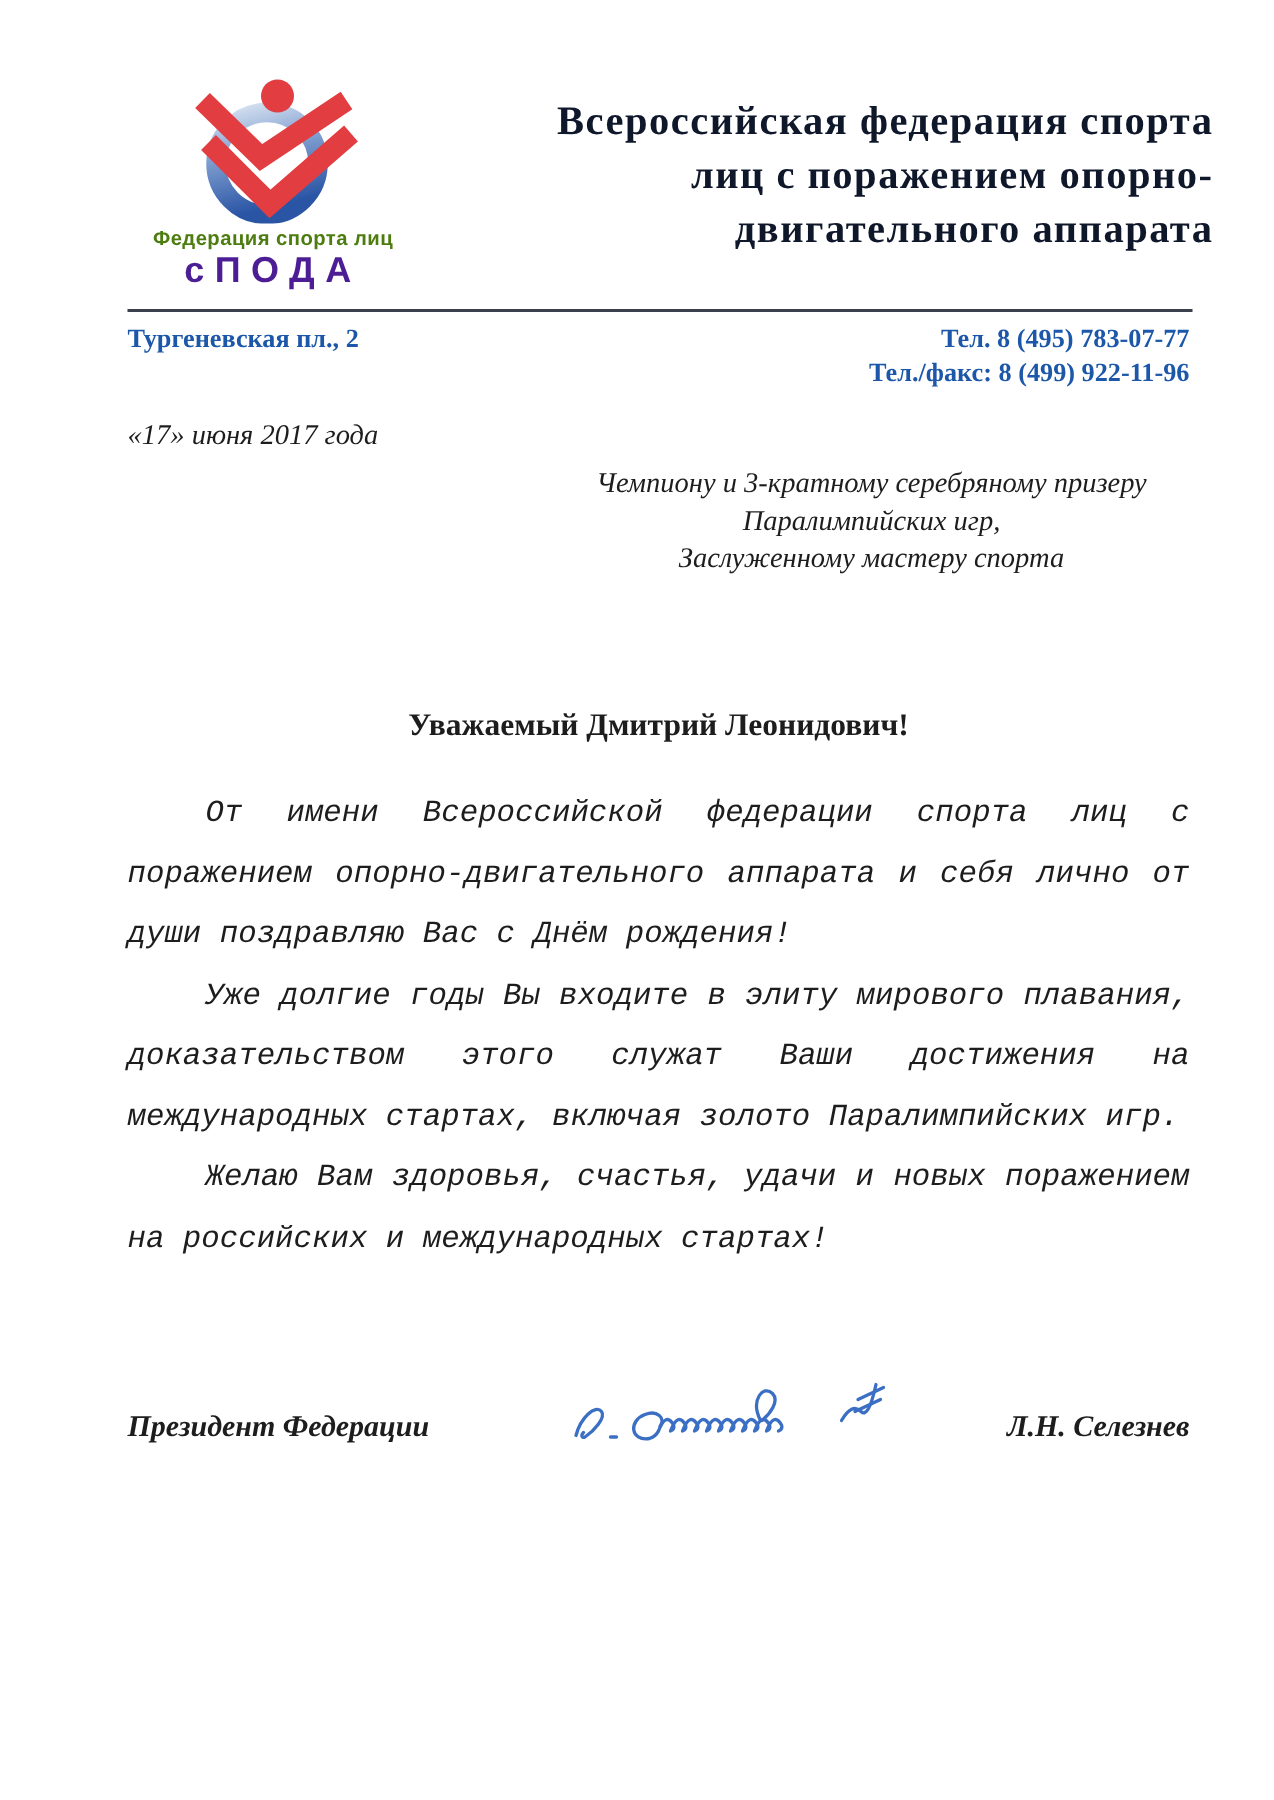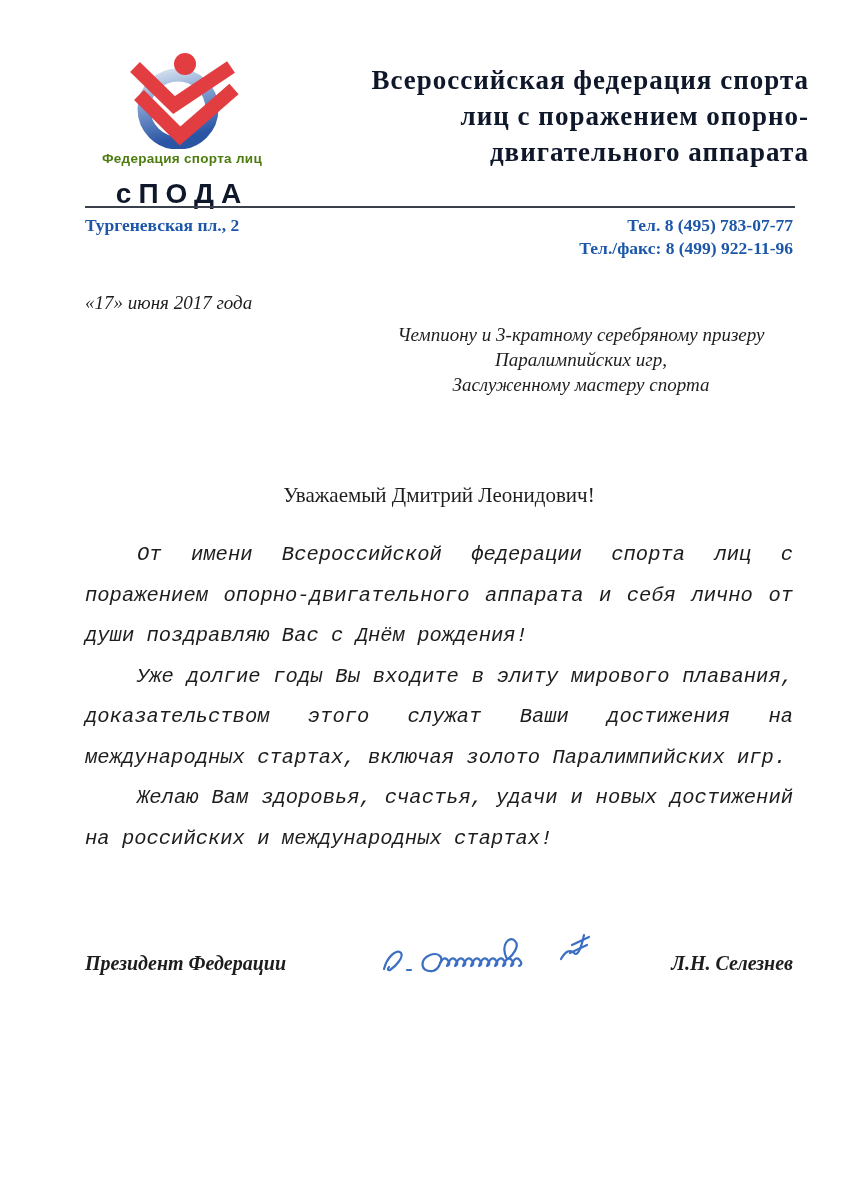--- a/index.html
+++ b/index.html
@@ -27,24 +27,24 @@
   .logo-emblem { display: block; margin: 0 auto; }
   .logo-caption {
     margin-top: 2px;
     font-size: 13.5px;
     font-weight: bold;
     color: #4d7c0f;
     letter-spacing: 0.3px;
     white-space: nowrap;
   }
   .logo-acronym {
-    margin-top: 12px;
-    font-size: 28px;
-    font-weight: bold;
-    color: #0f172a;
+    margin-top: 1px;
+    font-size: 24px;
+    font-weight: bold;
+    color: #4c1d95;
     letter-spacing: 7px;
     white-space: nowrap;
   }
 
   .org-title {
     position: absolute;
     left: 275px; right: 40px; top: 62px;
     text-align: right;
     font-weight: bold;
     font-size: 27px;
@@ -67,42 +67,42 @@
     margin: 7px 56px 0 85px;
     font-weight: bold;
     font-size: 17.5px;
     line-height: 23px;
     color: #1c57a9;
   }
   .phones { text-align: right; }
 
   
   .date-line {
-    margin: 32px 56px 0 85px;
+    margin: 20px 56px 0 85px;
     font-style: italic;
     font-size: 19px;
   }
 
   .addressee {
     width: 440px;
     margin: 8px 48px 0 auto;
     text-align: center;
     font-style: italic;
     font-size: 19px;
     line-height: 25px;
   }
   .addressee-name {
     margin-top: 19px;
     font-weight: bold;
   }
 
   .salutation {
     margin: 86px 56px 0 85px;
     text-align: center;
-    font-weight: normal;
+    font-weight: bold;
     font-size: 21px;
   }
 
   .body-text {
     margin: 27px 56px 0 85px;
     font-family: Liberation Mono, monospace;
   }
   .body-text p {
     font-style: italic;
     font-size: 20.5px;
@@ -176,21 +176,21 @@
     <div>Чемпиону и 3-кратному серебряному призеру</div>
     <div>Паралимпийских игр,</div>
     <div>Заслуженному мастеру спорта</div>
   </div>
 
   <div class="salutation">Уважаемый Дмитрий Леонидович!</div>
 
   <div class="body-text">
     <p>От имени Всероссийской федерации спорта лиц с поражением опорно-двигательного аппарата и себя лично от души поздравляю Вас с Днём рождения!</p>
     <p>Уже долгие годы Вы входите в элиту мирового плавания, доказательством этого служат Ваши достижения на международных стартах, включая золото Паралимпийских игр.</p>
-    <p>Желаю Вам здоровья, счастья, удачи и новых достижений на российских и международных стартах!</p>
+    <p>Желаю Вам здоровья, счастья, удачи и новых поражением на российских и международных стартах!</p>
   </div>
 
   <div class="sig-row">
     <div class="sig-role">Президент Федерации</div>
 
     <svg class="sig-scribble" width="225" height="66" viewBox="0 0 225 66">
       <g fill="none" stroke="#3b6fc4" stroke-width="2.2" stroke-linecap="round" stroke-linejoin="round">
 
         <path d="M8,54 C11,42 21,33 25,38 C28,42 20,51 14,55 C12,56 11,54 13,52"></path>
         <path d="M31,55 l 4,0"></path>

